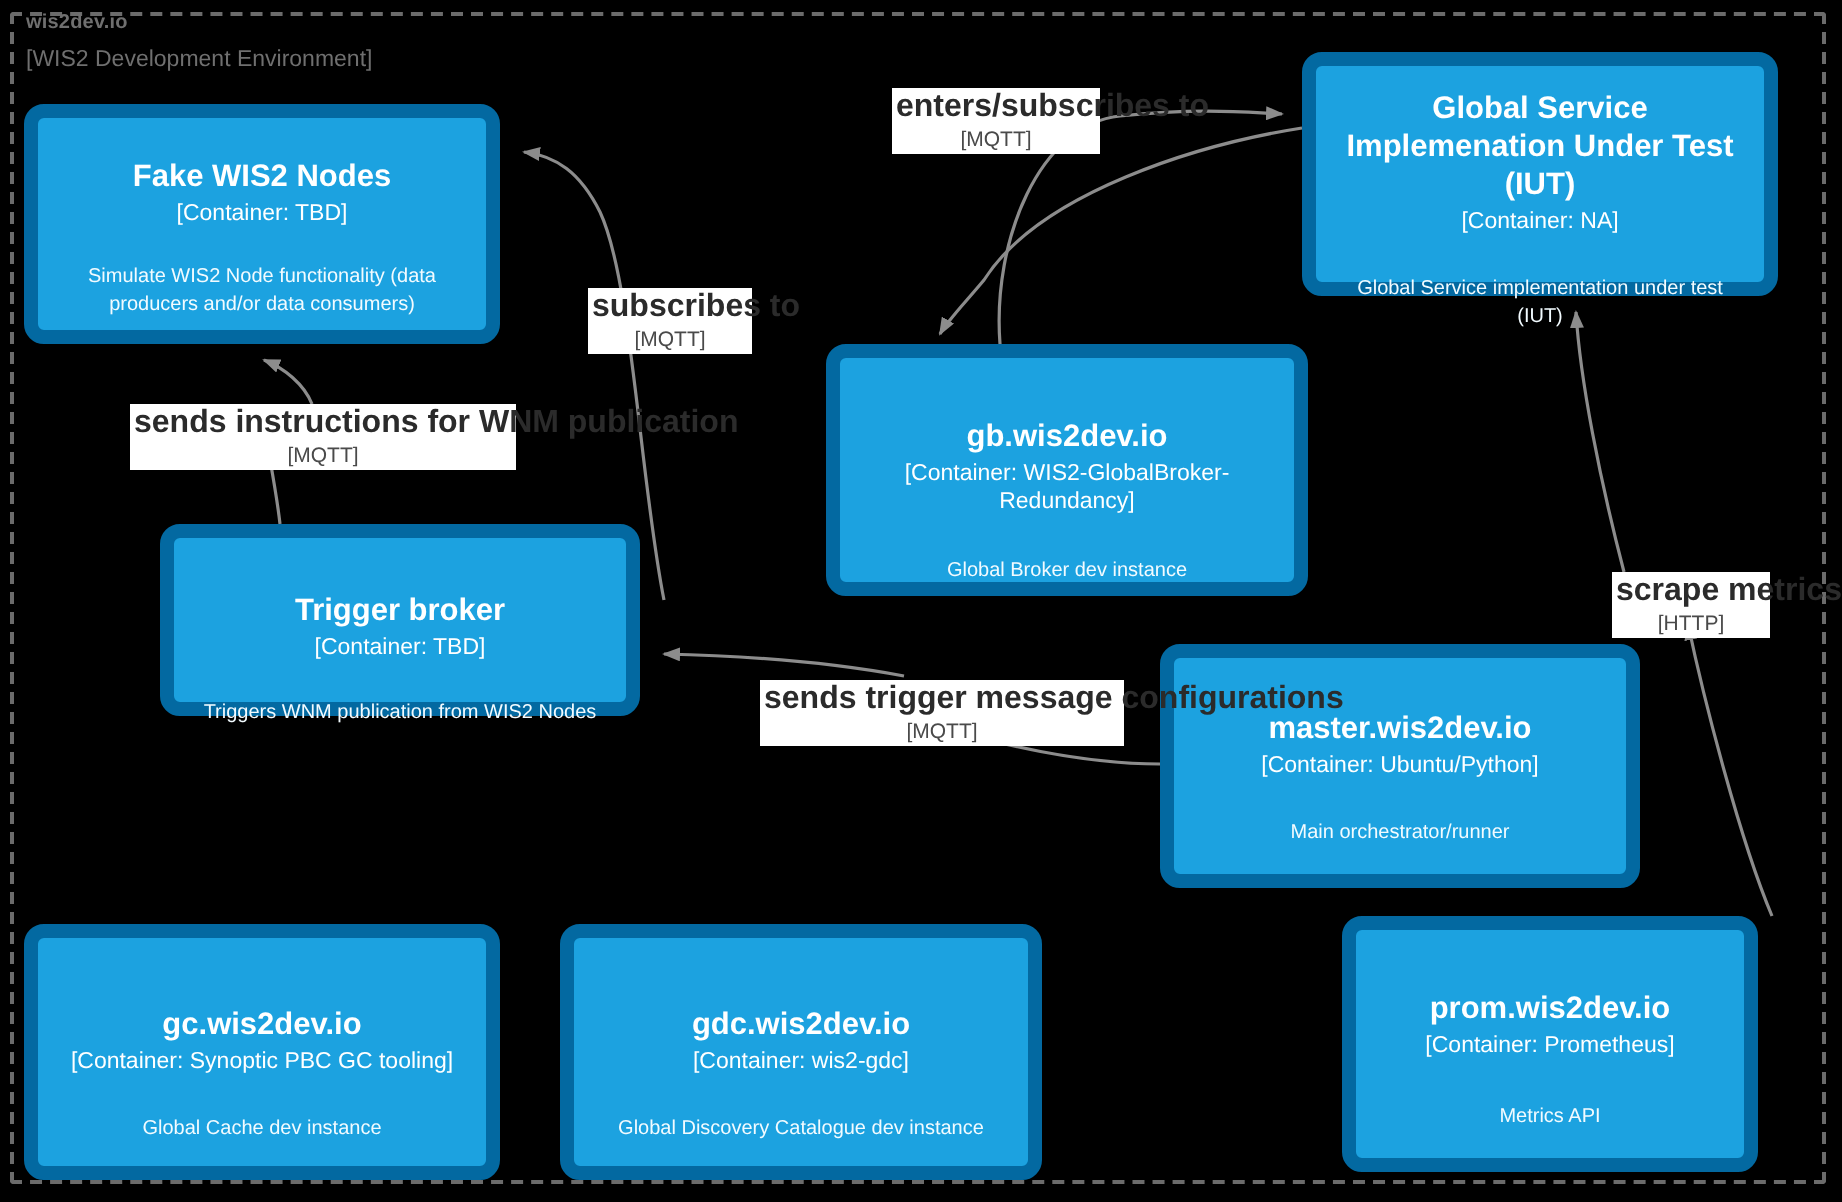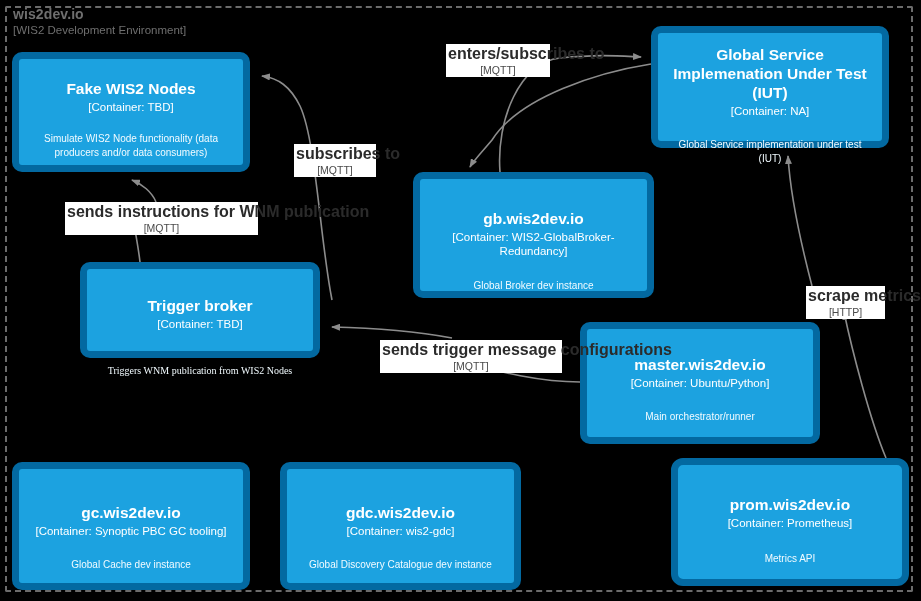--- a/index.html
+++ b/index.html
@@ -29,21 +29,21 @@
     height: 586px;
     border: 2px dashed #6b6b6b;
     border-radius: 2px;
     box-sizing: border-box;
     background: transparent;
   }
   .boundary-title {
     position: absolute;
     left: 13px;
     top: 6px;
-    font-size: 14px;
+    font-size: 10px;
     font-weight: bold;
     color: #6f6f6f;
     letter-spacing: 0.1px;
     white-space: nowrap;
   }
   .boundary-subtitle {
     position: absolute;
     left: 13px;
     top: 24px;
     font-size: 11.5px;
@@ -95,35 +95,35 @@
   #node-iut { left: 651px; top: 26px; width: 238px; height: 122px; }
   #node-iut .n-title { margin-top: 13px; }
   #node-iut .n-desc  { margin-top: 20px; }
 
   #node-gb { left: 413px; top: 172px; width: 241px; height: 126px; }
   #node-gb .n-title { margin-top: 31px; }
   #node-gb .n-desc  { margin-top: 20px; }
 
   #node-trigger-broker { left: 80px; top: 262px; width: 240px; height: 96px; }
   #node-trigger-broker .n-title { margin-top: 28px; }
-  #node-trigger-broker .n-desc  { margin-top: 33px; font-family: Liberation Serif, serif; }
+  #node-trigger-broker .n-desc  { margin-top: 19px; }
 
   #node-master { left: 580px; top: 322px; width: 240px; height: 122px; }
   #node-master .n-title { margin-top: 27px; }
   #node-master .n-desc  { margin-top: 20px; }
 
   #node-gc { left: 12px; top: 462px; width: 238px; height: 128px; }
   #node-gc .n-title { margin-top: 35px; }
   #node-gc .n-desc  { margin-top: 20px; }
 
   #node-gdc { left: 280px; top: 462px; width: 241px; height: 128px; }
   #node-gdc .n-title { margin-top: 35px; }
   #node-gdc .n-desc  { margin-top: 20px; }
 
-  #node-prom { left: 671px; top: 458px; width: 238px; height: 128px; border-radius: 12px; }
+  #node-prom { left: 671px; top: 458px; width: 208px; height: 128px; }
   #node-prom .n-title { margin-top: 31px; }
   #node-prom .n-desc  { margin-top: 22px; }
 
   
   #edges {
     position: absolute;
     left: 0; top: 0;
     width: 921px;
     height: 601px;
     pointer-events: none;

